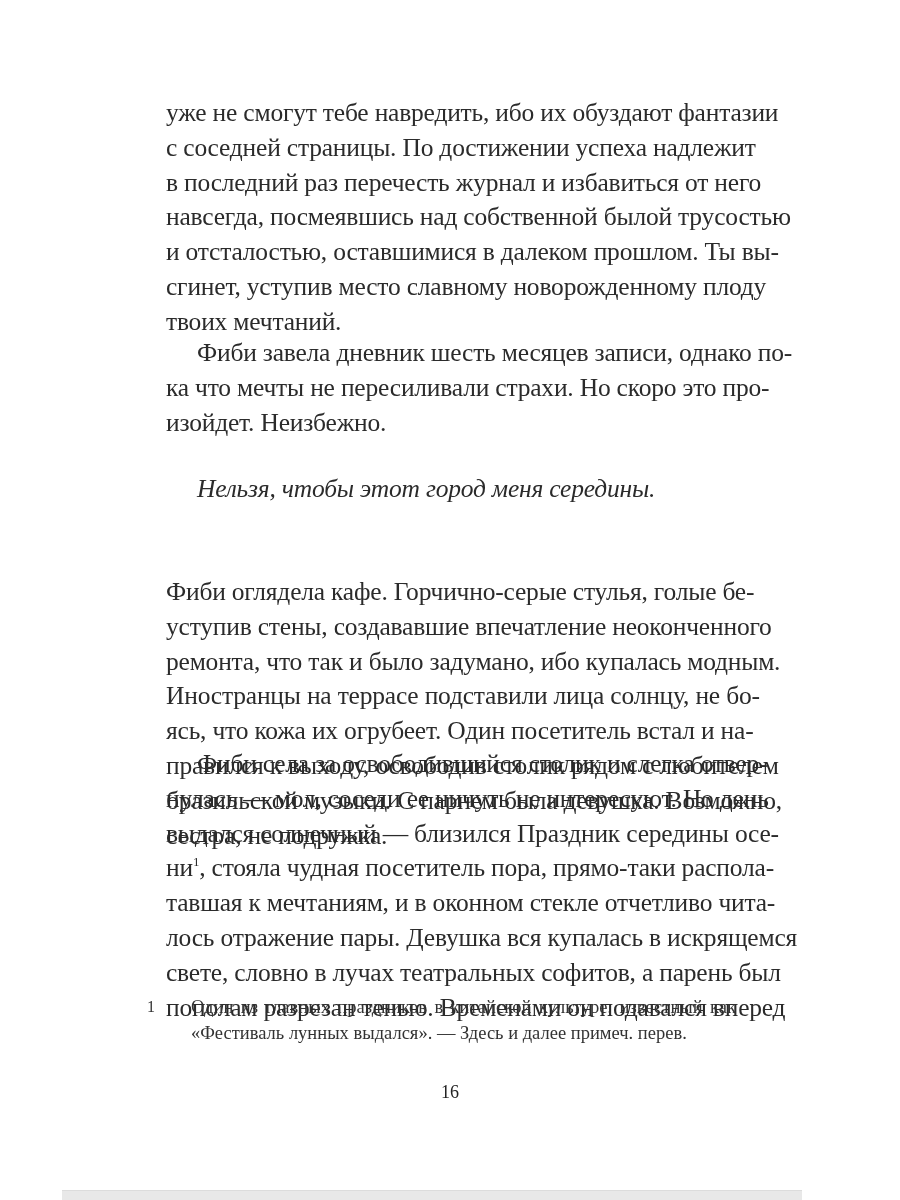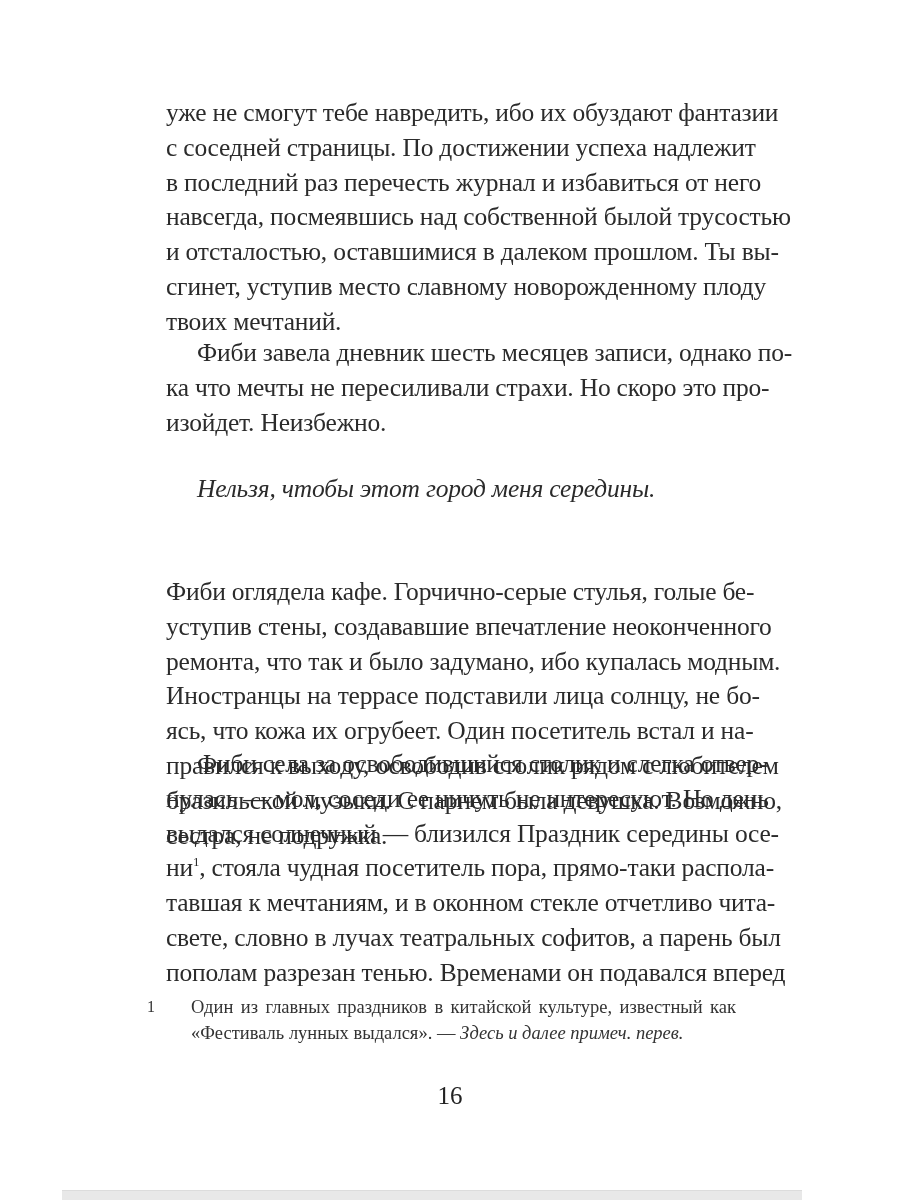--- a/index.html
+++ b/index.html
@@ -76,29 +76,28 @@
     .footnote-line {
       display: block;
       padding-left: 25px;
       white-space: nowrap;
     }
     .footnote-line.justify {
       text-align: justify;
       text-align-last: justify;
     }
     .footnote-italic {
-      font-style: italic;
     }
     .page-number {
       position: absolute;
       left: 0;
       width: 900px;
       top: 1082px;
       text-align: center;
-      font-size: 25px;
+      font-size: 18px;
       color: #222;
     }
     .bottom-bar {
       position: absolute;
       left: 62px;
       width: 740px;
       top: 1190px;
       height: 10px;
       background: #e8e8e8;
       border-top: 1px solid #dcdcdc;
@@ -139,20 +138,21 @@
     <span class="line">бразильской музыки. С парнем была девушка. Возможно,</span>
     <span class="line last">сестра, не подружка.</span>
   </div>
 
   <div class="text-block" id="block5">
     <span class="line indent">Фиби села за освободившийся столик и слегка отвер-</span>
     <span class="line">нулась — мол, соседи ее ничуть не интересуют. Но день</span>
     <span class="line">выдался солнечный — близился Праздник середины осе-</span>
     <span class="line"><span>ни</span><sup>1</sup><span>, стояла чудная посетитель пора, прямо-таки распола-</span></span>
     <span class="line">тавшая к мечтаниям, и в оконном стекле отчетливо чита-</span>
+    <span class="line">лось отражение пары. Девушка вся купалась в искрящемся</span>
     <span class="line">свете, словно в лучах театральных софитов, а парень был</span>
     <span class="line">пополам разрезан тенью. Временами он подавался вперед</span>
   </div>
 
   <div class="footnote">
     <span class="footnote-number">1</span>
     <span class="footnote-line justify">Один из главных праздников в китайской культуре, известный как</span>
     <span class="footnote-line"><span>«Фестиваль лунных выдался». — </span><span class="footnote-italic">Здесь и далее примеч. перев.</span></span>
   </div>
 

